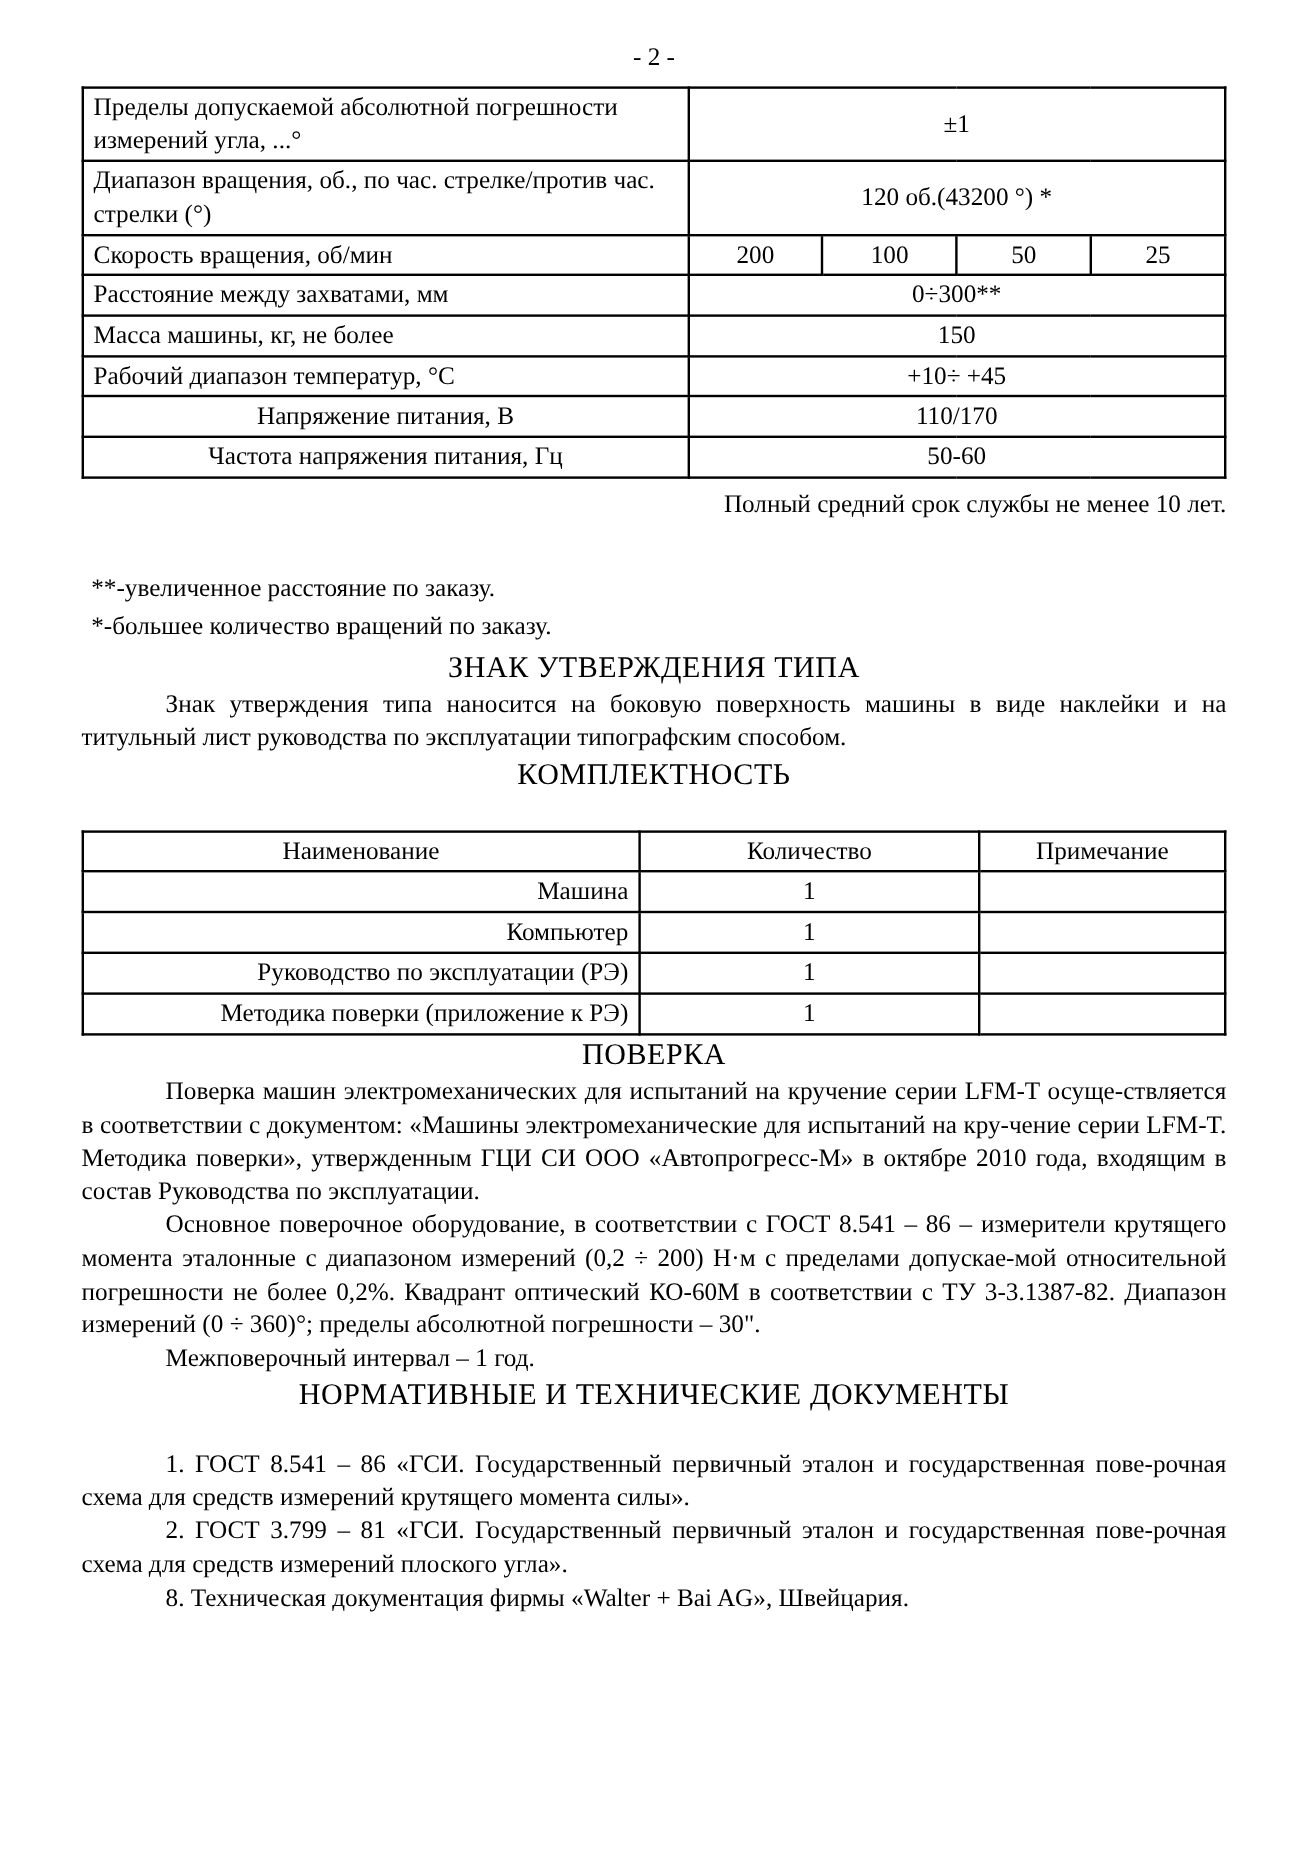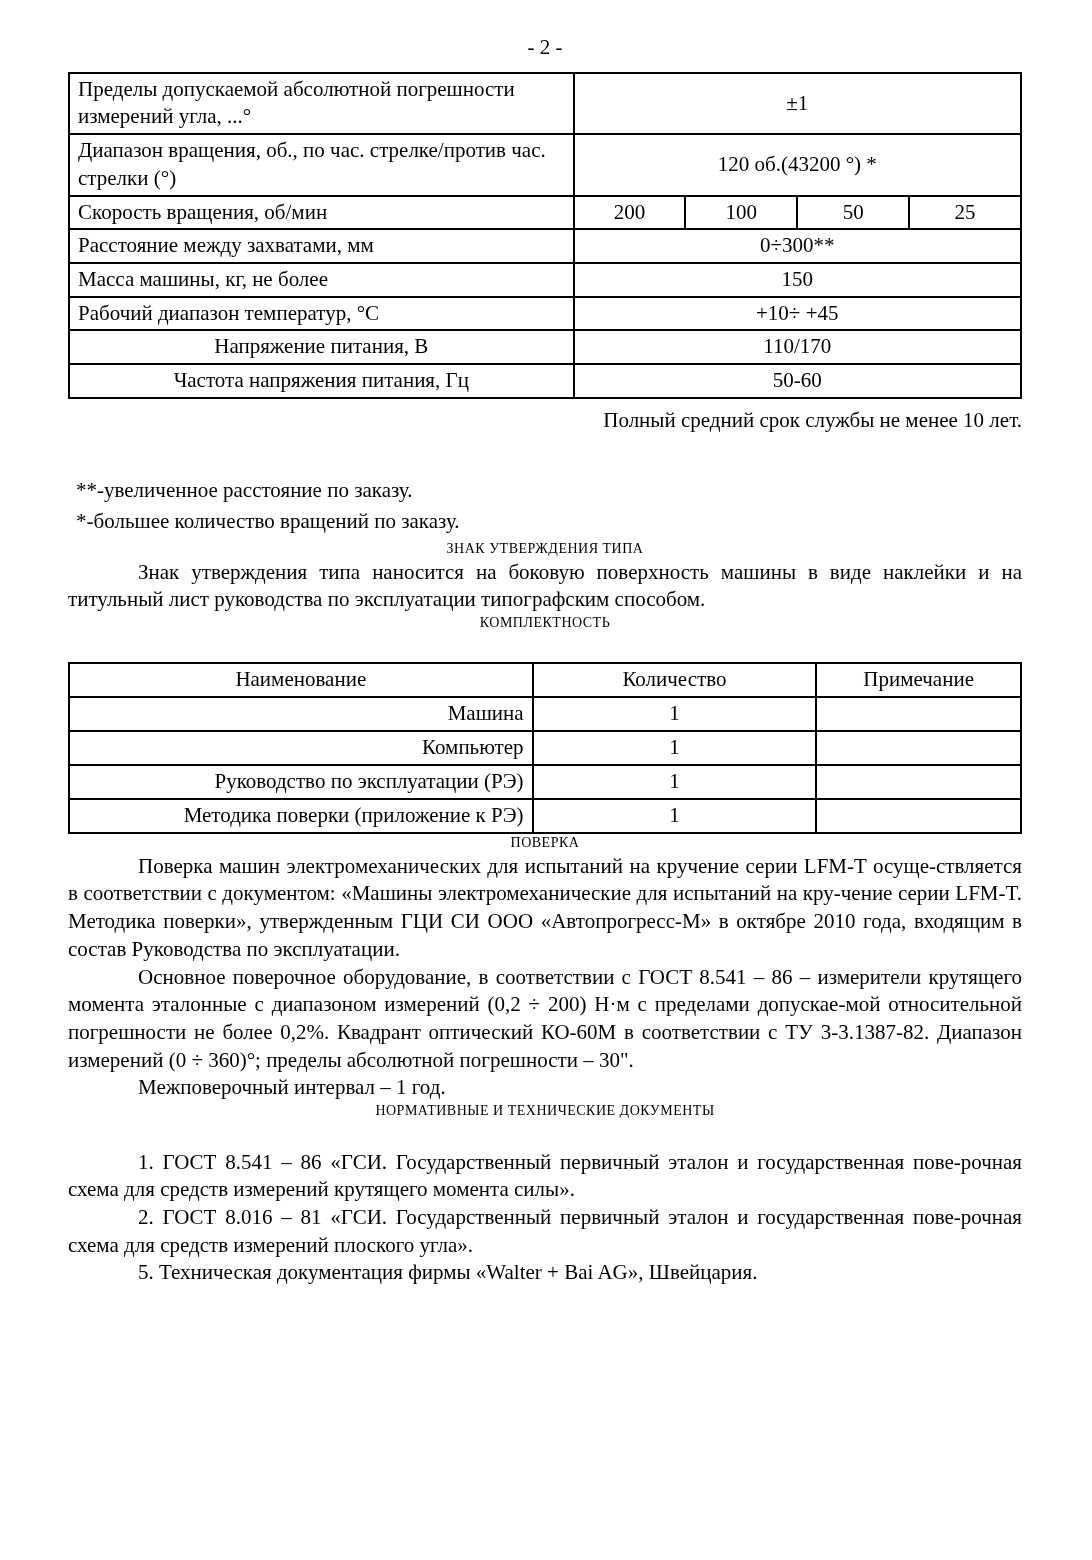--- a/index.html
+++ b/index.html
@@ -47,21 +47,21 @@
     text-align: right;
     margin: 8px 0 12px 0;
   }
   .footnotes {
     margin-top: 42px;
   }
   .footnote {
     margin: 0 0 4px 8px;
   }
   h2.section-heading {
-    font-size: 14px;
+    font-size: 25px;
     font-weight: normal;
     text-align: center;
     margin: 0;
     padding: 0;
     letter-spacing: 0.5px;
   }
   .heading-type   { margin-top: 48px; }
   .heading-compl  { margin-top: 46px; }
   .heading-pover  { margin-top: 50px; }
   .heading-docs   { margin-top: 52px; }
@@ -192,17 +192,17 @@
   <h2 class="section-heading heading-pover">ПОВЕРКА</h2>
   <div class="verif-block">
     <p class="body-par par-after-heading">Поверка машин электромеханических для испытаний на кручение серии LFM-T осуще-ствляется в соответствии с документом: «Машины электромеханические для испытаний на кру-чение серии LFM-T. Методика поверки», утвержденным ГЦИ СИ ООО «Автопрогресс-М» в октябре 2010 года, входящим в состав Руководства по эксплуатации.</p>
     <p class="body-par">Основное поверочное оборудование, в соответствии с ГОСТ 8.541 – 86  – измерители крутящего момента эталонные с диапазоном измерений (0,2 ÷ 200) Н·м с пределами допускае-мой относительной погрешности не более 0,2%. Квадрант оптический КО-60М в соответствии с ТУ 3-3.1387-82. Диапазон измерений (0 ÷ 360)°; пределы абсолютной погрешности – 30".</p>
     <p class="body-par">Межповерочный интервал – 1 год.</p>
   </div>
 
   <h2 class="section-heading heading-docs">НОРМАТИВНЫЕ И ТЕХНИЧЕСКИЕ ДОКУМЕНТЫ</h2>
   <div class="docs-list">
     <p class="body-par">1. ГОСТ 8.541 – 86  «ГСИ. Государственный первичный эталон и государственная пове-рочная схема для средств измерений крутящего момента силы».</p>
-    <p class="body-par">2. ГОСТ 8.016 – 81  «ГСИ. Государственный первичный эталон и государственная пове-рочная схема для средств измерений плоского угла».</p>
-    <p class="body-par">5. Техническая документация фирмы «Walter + Bai AG»,  Швейцария.</p>
+    <p class="body-par">2. ГОСТ 3.799 – 81  «ГСИ. Государственный первичный эталон и государственная пове-рочная схема для средств измерений плоского угла».</p>
+    <p class="body-par">8. Техническая документация фирмы «Walter + Bai AG»,  Швейцария.</p>
   </div>
 
 </div>
 
 </body></html>

